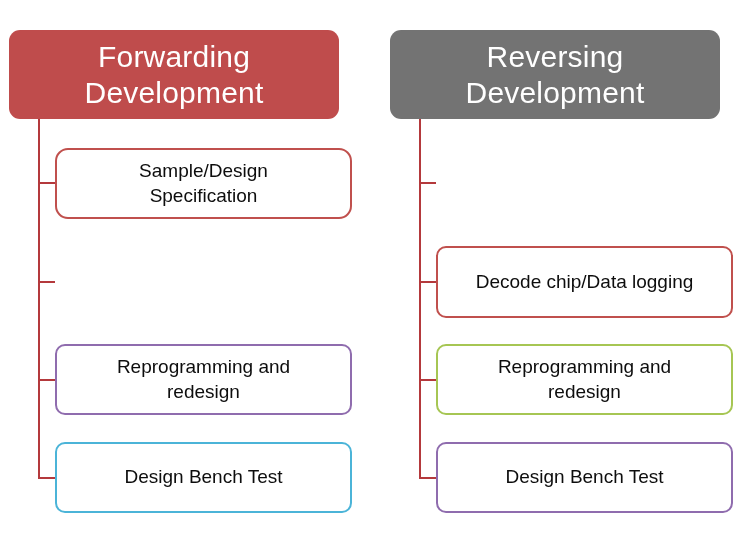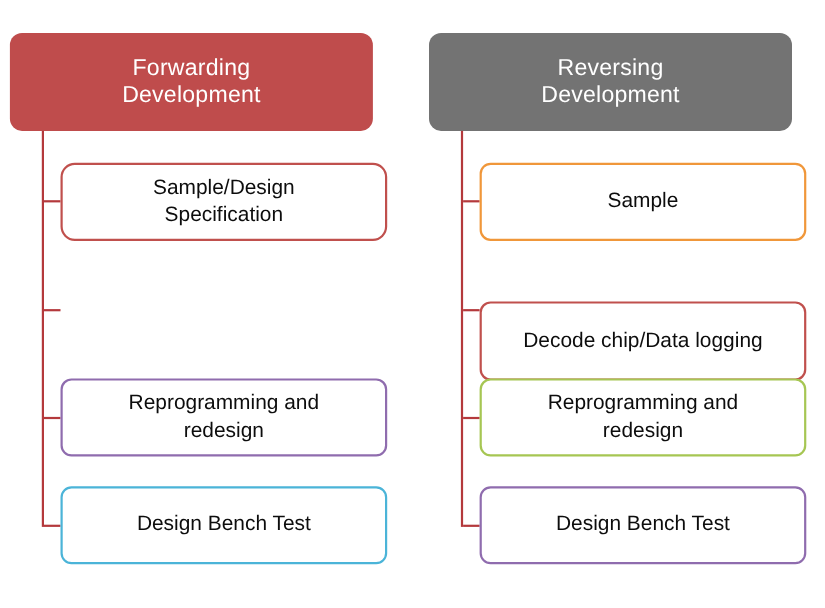--- a/index.html
+++ b/index.html
@@ -39,21 +39,21 @@
     height: 89px;
     border-radius: 11px;
     box-sizing: border-box;
     display: flex;
     align-items: center;
     justify-content: center;
     text-align: center;
   }
   .header-node .header-label {
     color: #ffffff;
-    font-size: 21px;
+    font-size: 30px;
     line-height: 1.18;
     letter-spacing: 0.2px;
     padding: 0 10px;
     white-space: pre-line;
   }
   .header-node.red   { background: #bf4c4c; }
   .header-node.green { background: #737373; }
 
   
   .trunk {
@@ -137,25 +137,22 @@
 Development</span>
     </div>
 
     <div class="trunk" style="left:44px; top:119px; height:360px;"></div>
 
     <div class="branch" style="left:46px; top:182px; width:15px;"></div>
     <div class="branch" style="left:46px; top:281px; width:15px;"></div>
     <div class="branch" style="left:46px; top:379px; width:15px;"></div>
     <div class="branch" style="left:46px; top:477px; width:15px;"></div>
 
-    <div class="child-node bd-orange" style="left:61px; top:148px; height:71px;">
-      <span class="child-label">Sample</span>
-    </div>
 
-    <div class="child-node bd-red" style="left:61px; top:246px; height:72px;margin-top:28px;">
+    <div class="child-node bd-red" style="left:61px; top:246px; height:72px;">
       <span class="child-label">Decode chip/Data logging</span>
     </div>
 
     <div class="child-node bd-green" style="left:61px; top:344px; height:71px;">
       <span class="child-label">Reprogramming and
 redesign</span>
     </div>
 
     <div class="child-node bd-purple" style="left:61px; top:442px; height:71px;">
       <span class="child-label">Design Bench Test</span>

